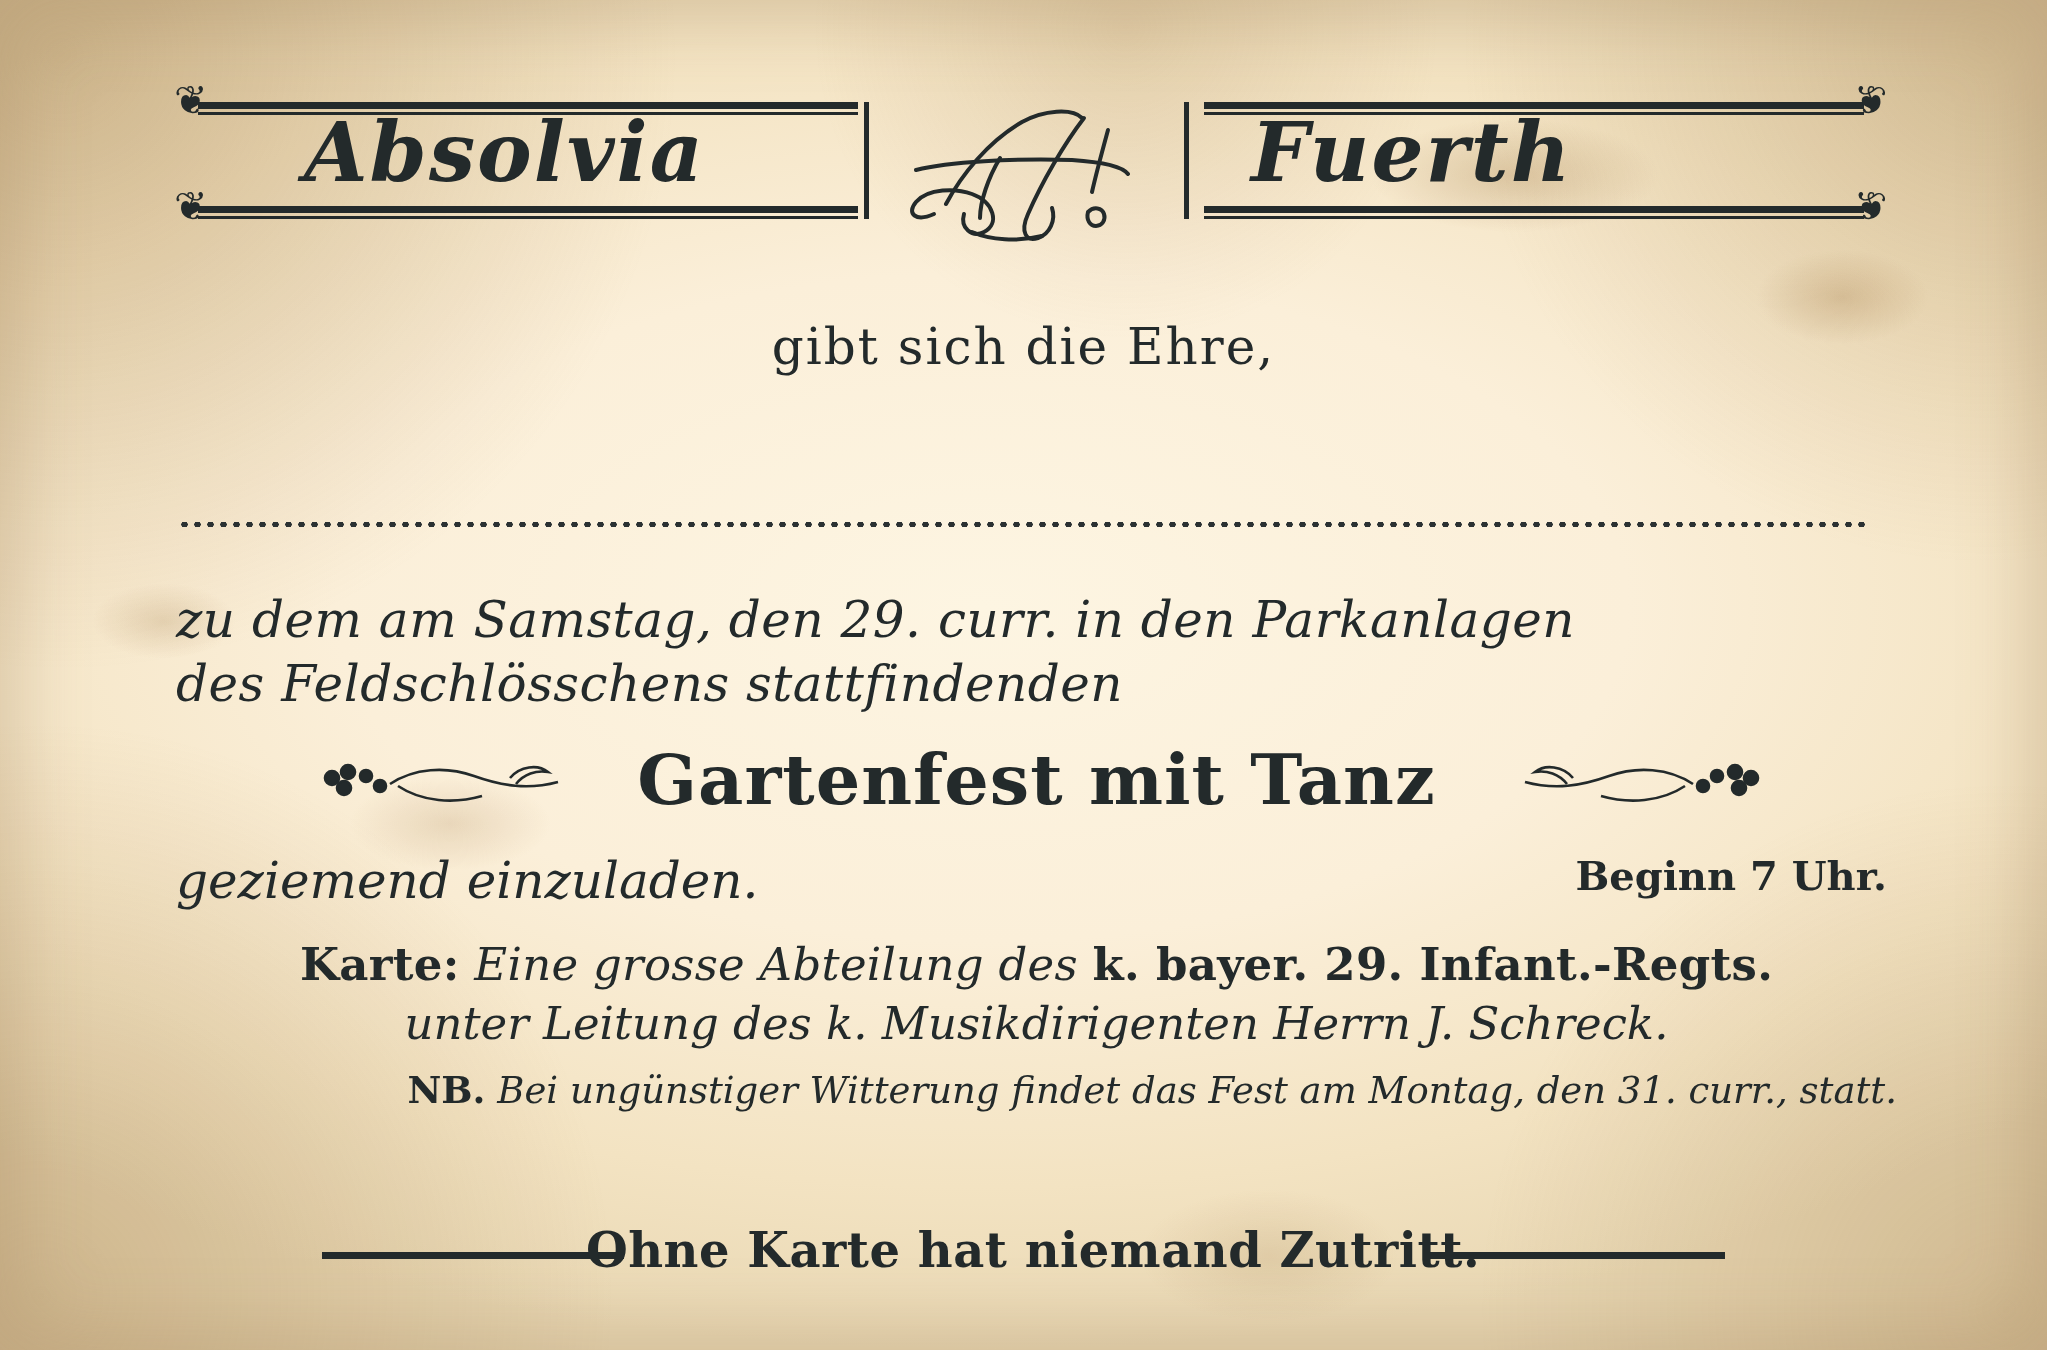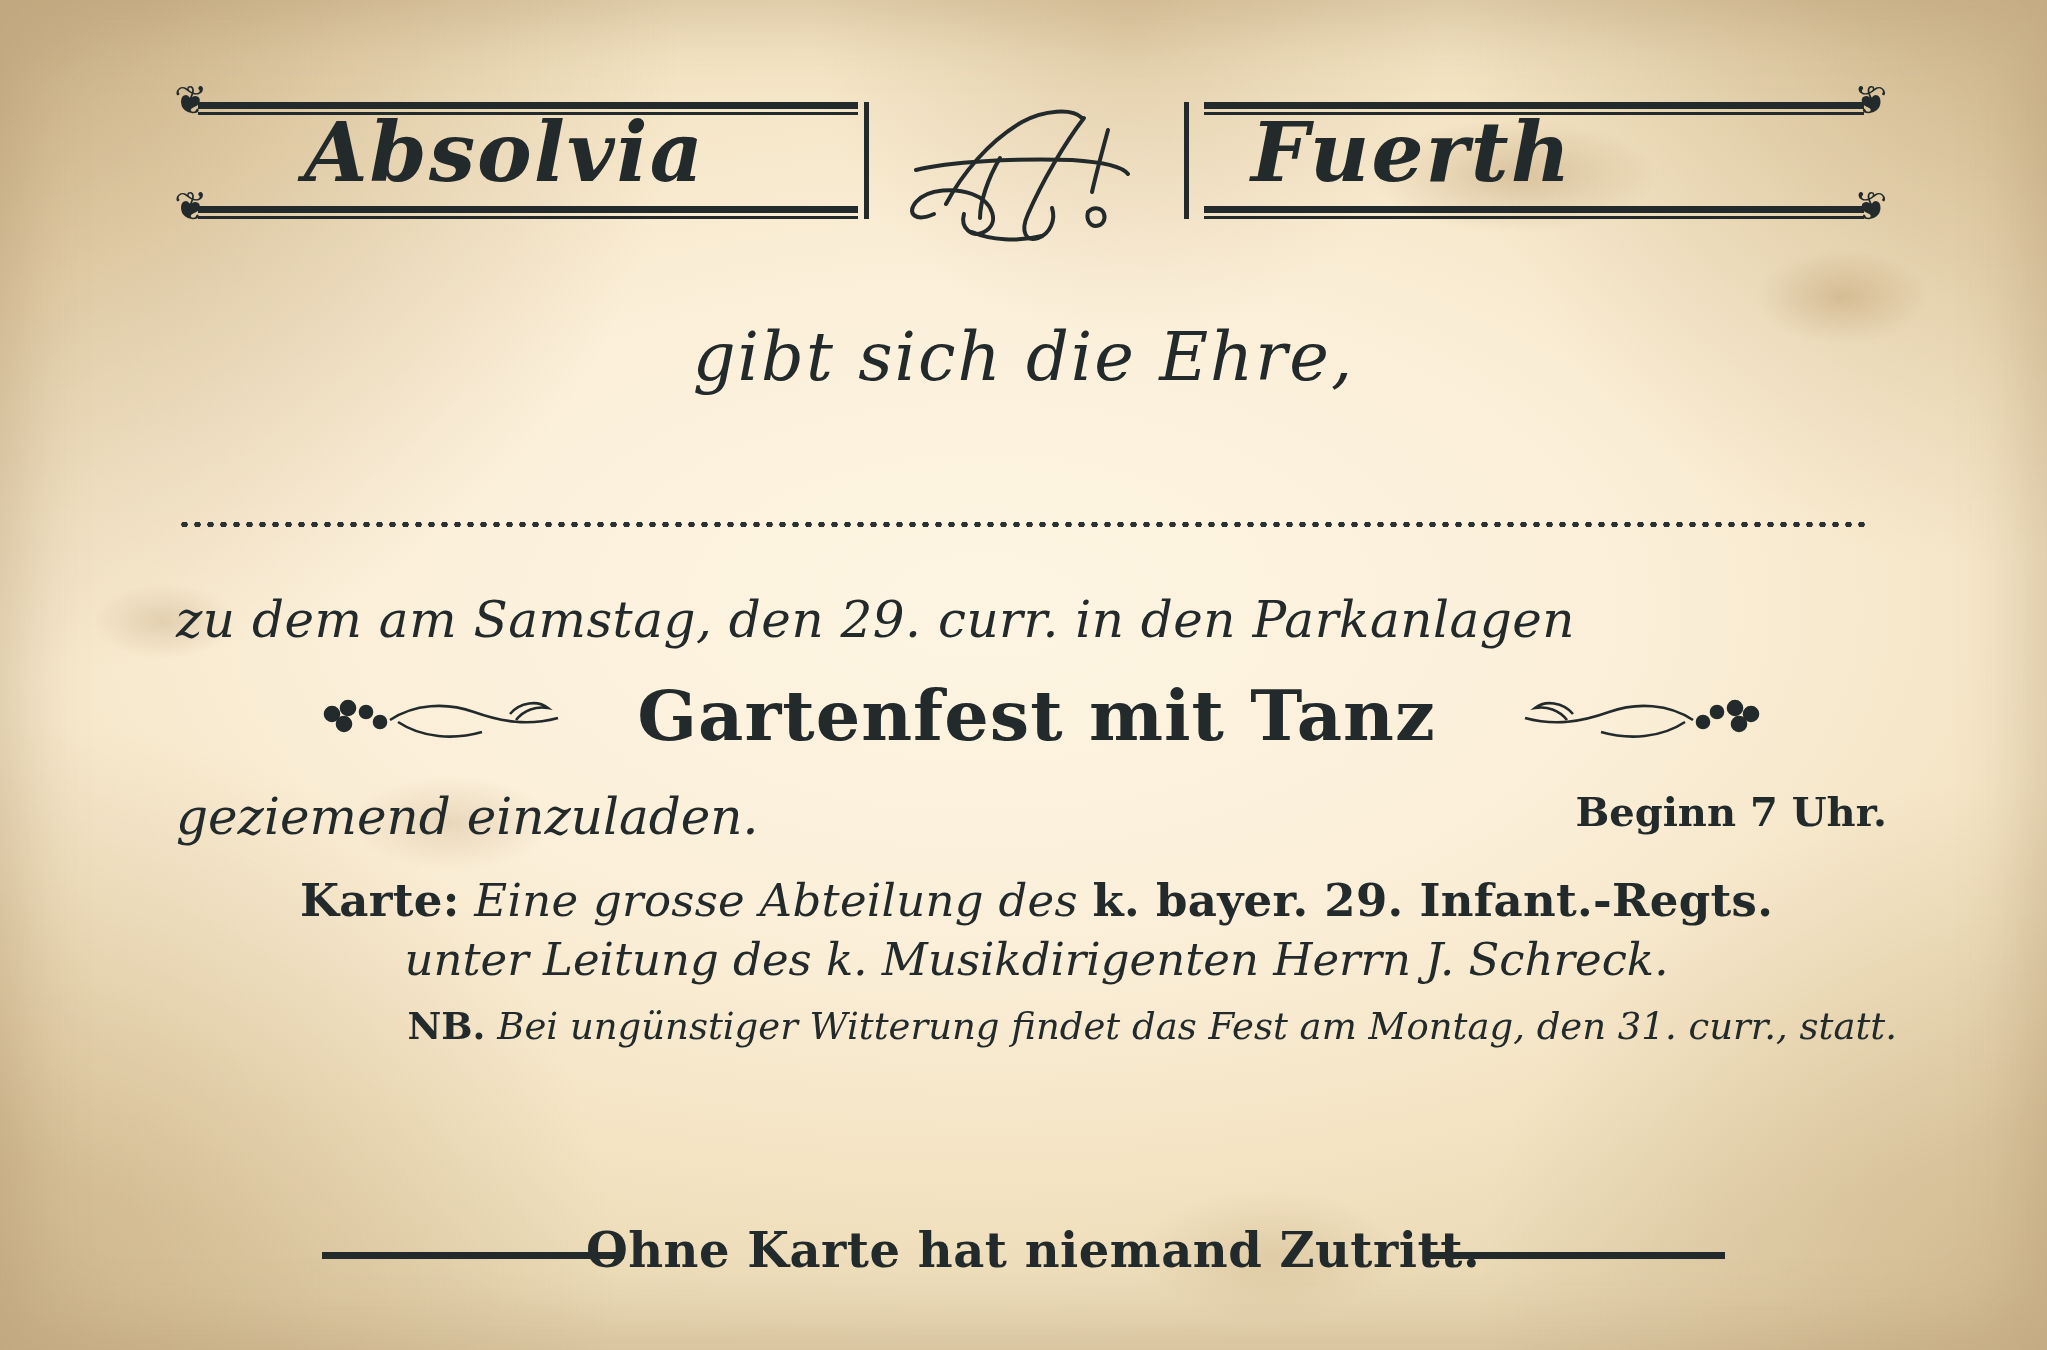--- a/index.html
+++ b/index.html
@@ -120,22 +120,21 @@
   }
 
   
   .subtitle {
     position: absolute;
     left: 0;
     right: 0;
     top: 318px;
     text-align: center;
     font-family: "DejaVu Serif", serif;
-    font-style: italic;
-    font-size: 67px;
+    font-size: 50px;
     letter-spacing: 2px;
     color: #232a2b;
   }
 
   
   .dotted {
     position: absolute;
     left: 178px;
     right: 178px;
     top: 522px;
@@ -301,20 +300,21 @@
 
       <div class="title-right">Fuerth</div>
     </div>
 
     <div class="subtitle">gibt sich die Ehre,</div>
 
     <div class="dotted"></div>
 
     <div class="body-text">
       <div class="line1">zu dem am Samstag, den 29. curr. in den Parkanlagen</div>
+      <div class="line2">des Feldschlösschens stattfindenden</div>
 
       <div class="festival-row">
         <div class="orn l">
           <svg viewBox="0 0 250 46" width="250" height="46" aria-hidden="true">
             <g fill="#232a2b" stroke="#232a2b" stroke-width="2.6" fill-rule="evenodd">
               <circle cx="18" cy="18" r="7"></circle>
                 <circle cx="34" cy="12" r="7"></circle>
                 <circle cx="30" cy="28" r="7"></circle>
               <circle cx="52" cy="16" r="6"></circle>
                 <circle cx="66" cy="26" r="6"></circle>

